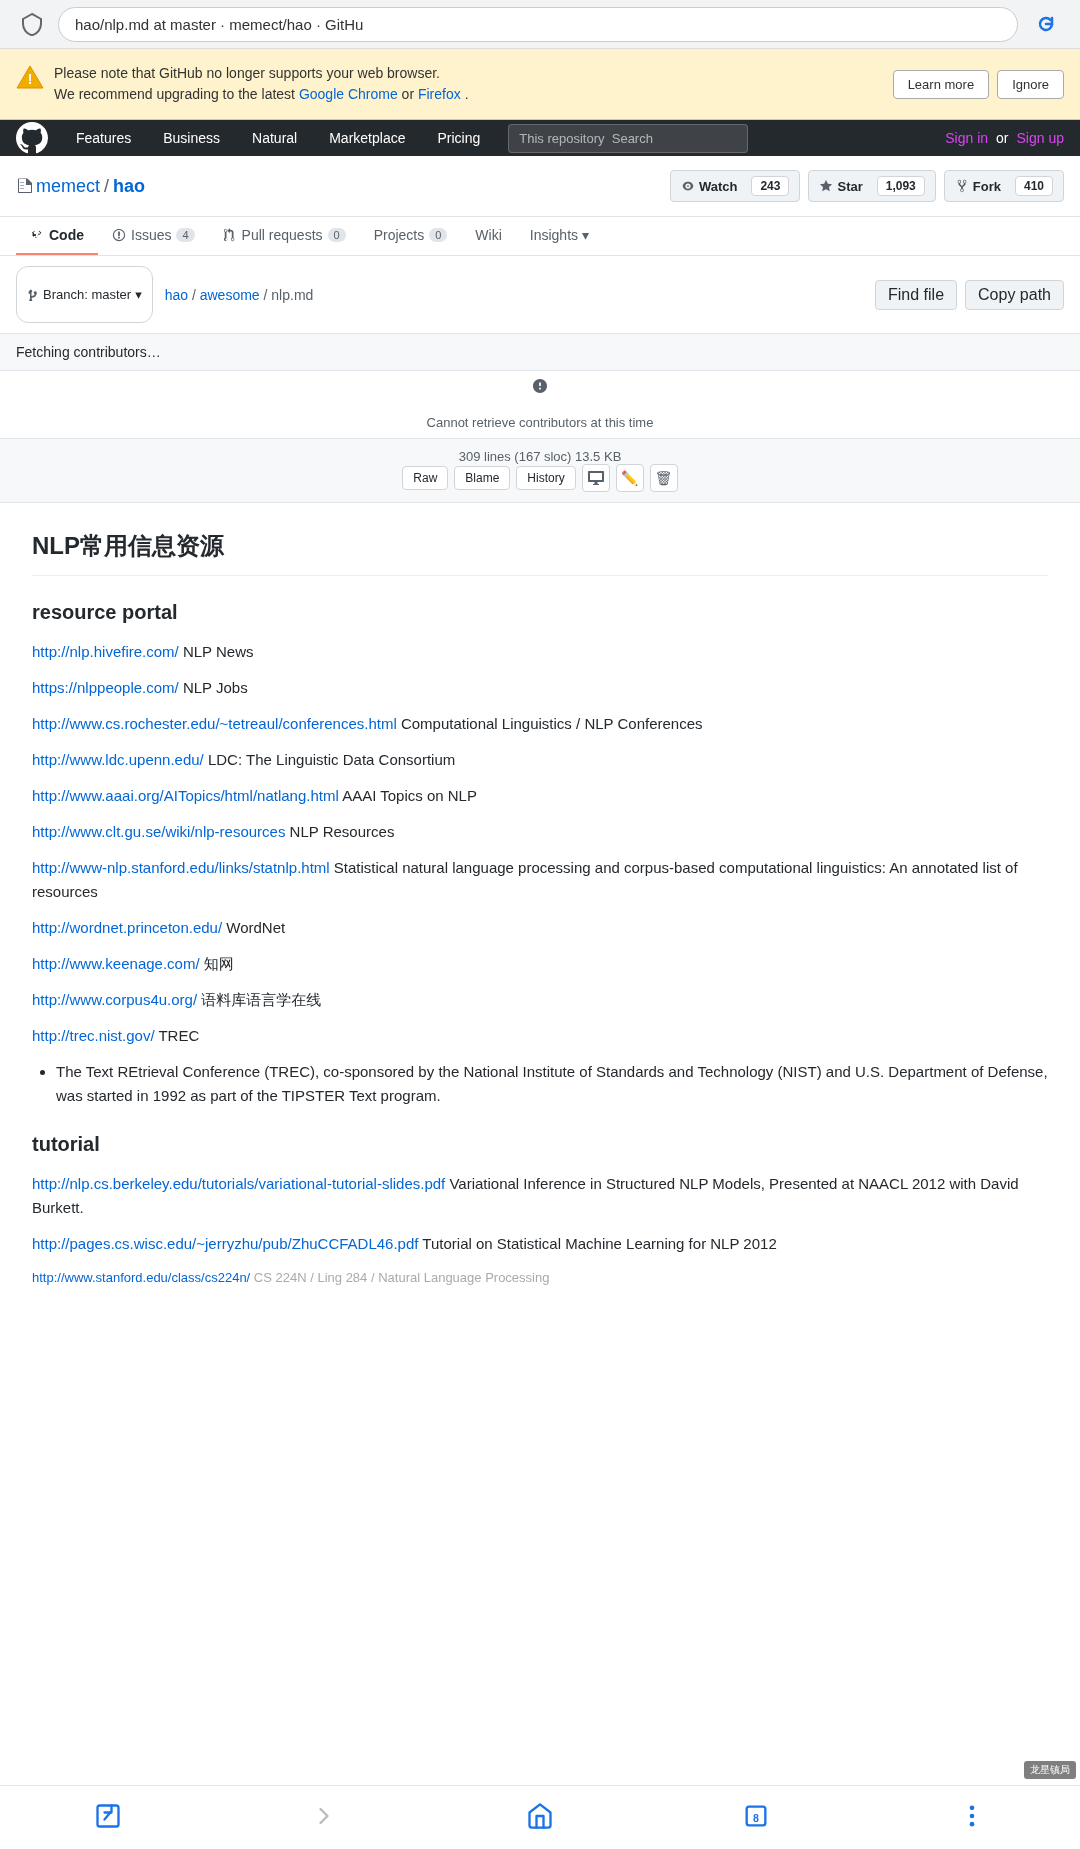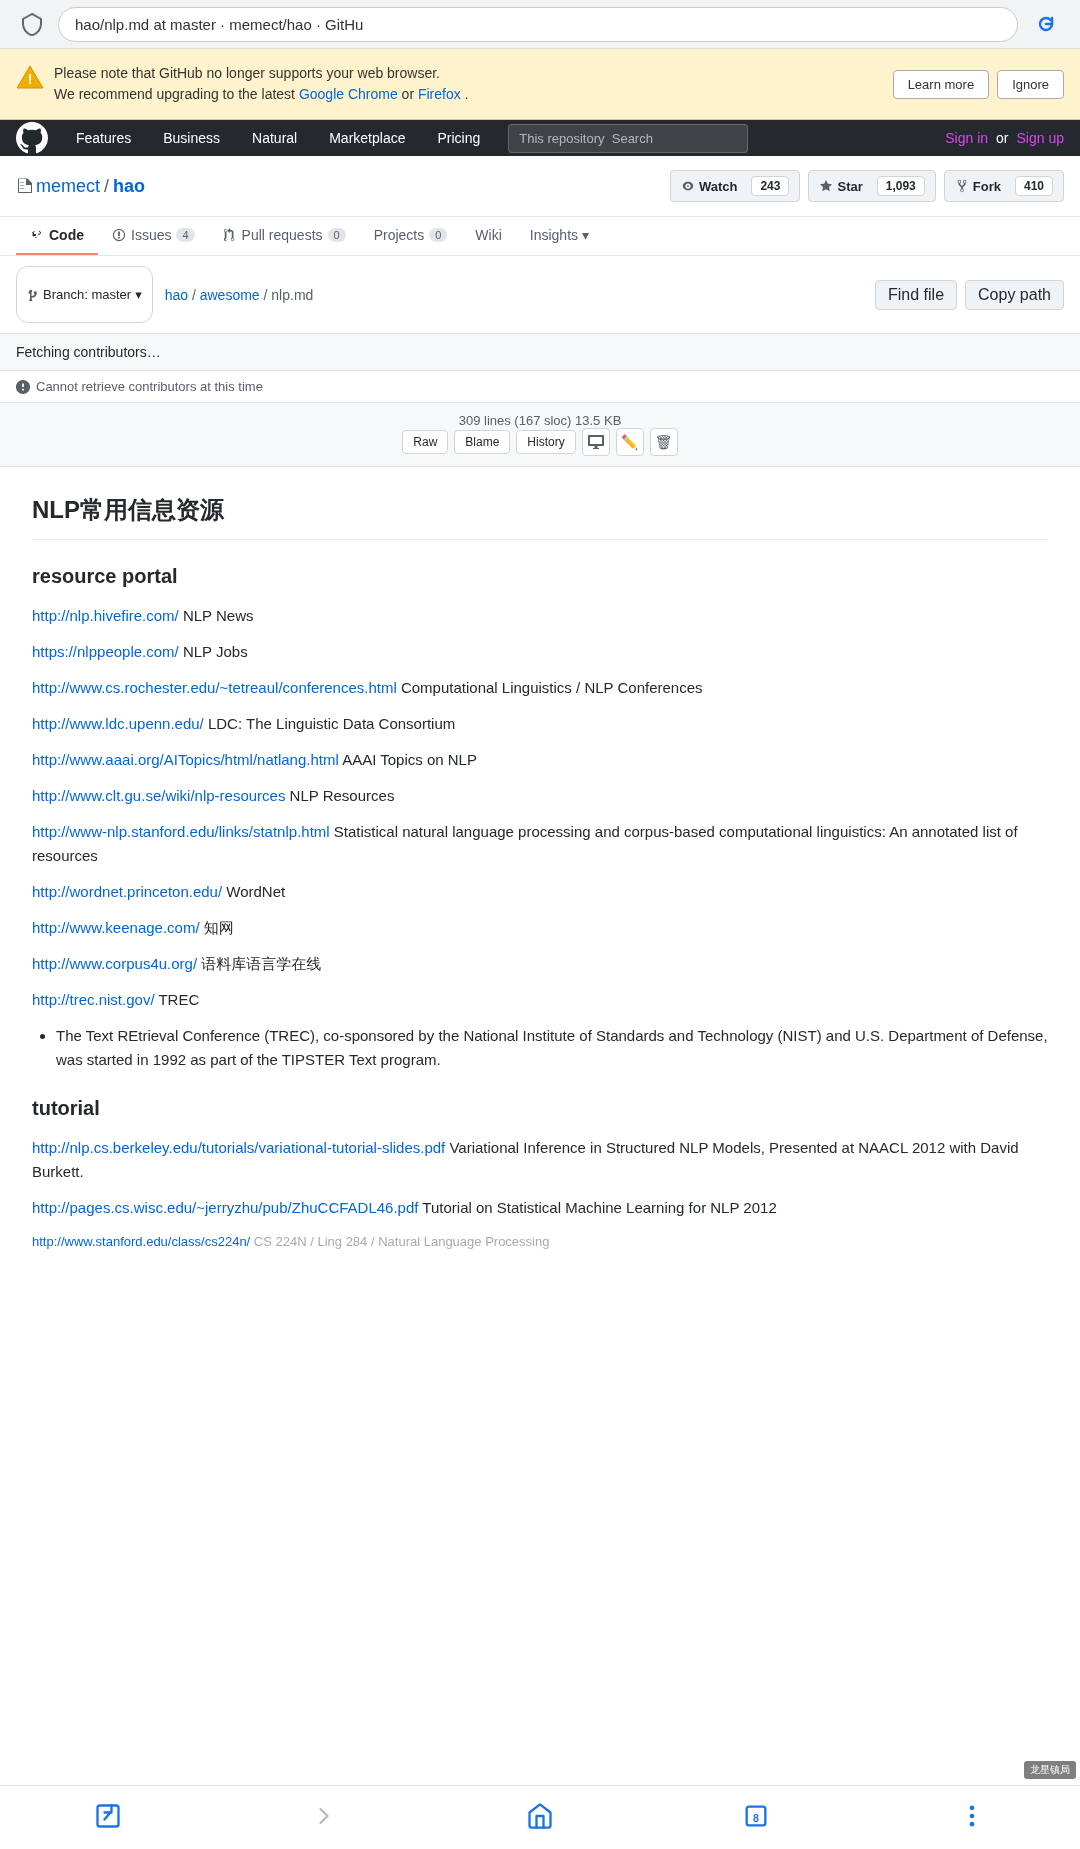--- a/index.html
+++ b/index.html
@@ -51,21 +51,21 @@
     
     .path-bar { padding: 10px 16px; display: flex; align-items: center; justify-content: space-between; background: #fff; border-bottom: 1px solid #e1e4e8; }
     .branch-selector { display: flex; align-items: center; gap: 4px; border: 1px solid #d1d5da; border-radius: 12px; padding: 20px 10px; font-size: 13px; cursor: pointer; background: #fff; justify-content: center; }
     .breadcrumb-path { font-size: 14px; color: #586069; }
     .breadcrumb-path a { color: #0366d6; text-decoration: none; }
     .path-actions { display: flex; gap: 8px; }
     .path-btn { background: #eff3f6; border: 1px solid #d1d5da; border-radius: 4px; padding: 5px 12px; font-size: 16px; cursor: pointer; color: #24292e; }
 
     
     .contributors-bar { padding: 10px 16px; background: #f6f8fa; border-bottom: 1px solid #e1e4e8; }
-    .cannot-retrieve { padding: 8px 16px; font-size: 13px; color: #586069; display: flex; align-items: center; gap: 6px; border-bottom: 1px solid #e1e4e8; }
+    .cannot-retrieve { padding: 8px 16px; font-size: 13px; color: #586069; display: flex; align-items: center; gap: 22px; border-bottom: 1px solid #e1e4e8; flex-direction: column; }
 
     
     .file-info-bar { padding: 10px 16px; border-bottom: 1px solid #e1e4e8; display: flex; align-items: center; justify-content: space-between; background: #f6f8fa; flex-direction: column; }
     .file-stats { font-size: 13px; color: #586069; }
     .file-actions { display: flex; gap: 6px; align-items: center; }
     .file-action-btn { background: #fff; border: 1px solid #d1d5da; border-radius: 4px; padding: 4px 10px; font-size: 12px; cursor: pointer; color: #24292e; }
     .file-action-icon { width: 28px; height: 28px; display: flex; align-items: center; justify-content: center; cursor: pointer; color: #586069; border: 1px solid #d1d5da; border-radius: 4px; background: #fff; font-size: 14px; }
 
     
     .file-content { padding: 24px 32px; line-height: 1.6; }

